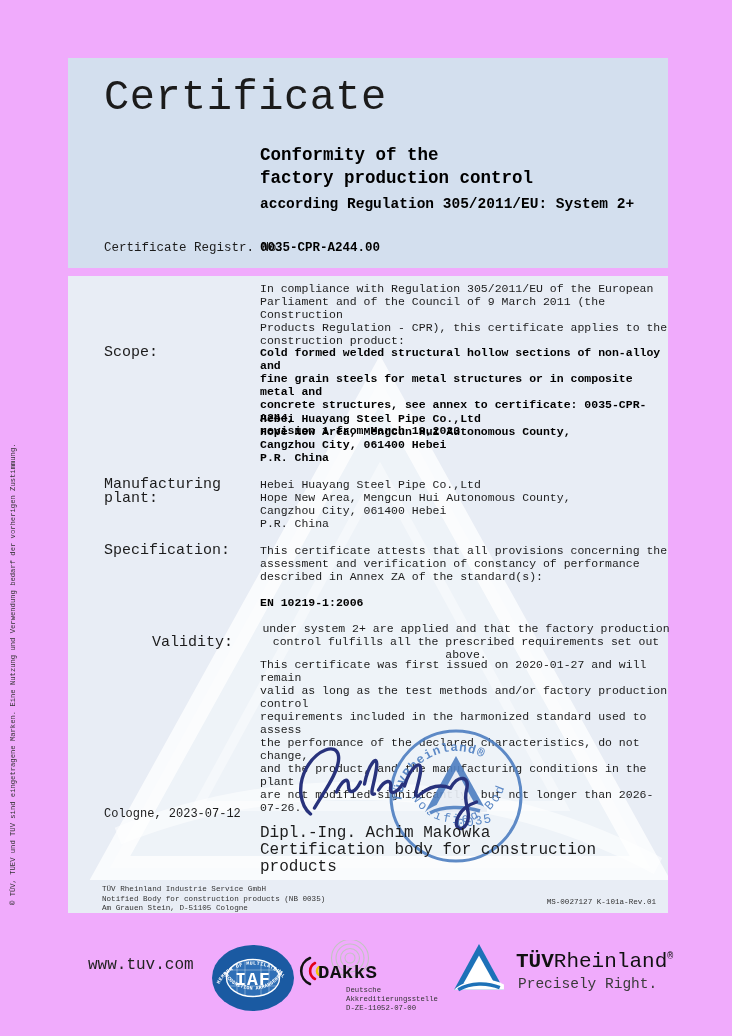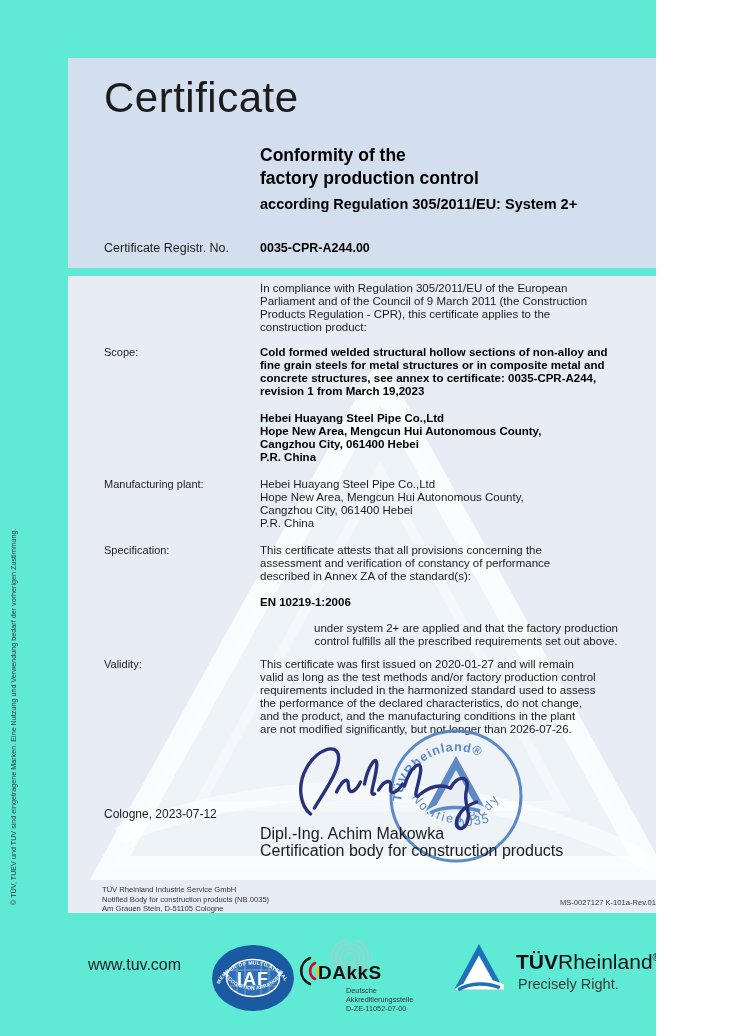--- a/index.html
+++ b/index.html
@@ -1,42 +1,42 @@
 <!DOCTYPE html>
 <html><head>
 <meta charset="utf-8">
 <style>
   html,body{margin:0;padding:0;background:#ffffff;}
   #page{
-    position:relative;width:656px;height:1036px;background:#5eead4;overflow:hidden;
-    font-family:Liberation Sans, sans-serif;color:#1c1c1c;
+    position:relative;width:732px;height:1036px;background:#f0abfc;overflow:hidden;
+    font-family:Liberation Mono, monospace;color:#1c1c1c;
   }
   .band{position:absolute;left:68px;width:600px;}
   #header-band{top:58px;height:210px;background:#d3dfee;}
   #body-band{top:276px;height:637px;background:#e8edf5;}
   .pre{white-space:pre-line;}
 
   
   .cert-title{position:absolute;left:36px;top:16px;font-size:42px;letter-spacing:.5px;color:#1b1b1b;}
   .subtitle{position:absolute;left:192px;top:86px;font-size:17.5px;font-weight:bold;line-height:23px;color:#000;}
   .according{position:absolute;left:192px;top:138px;font-size:14.5px;font-weight:bold;color:#000;}
   .reg-label{position:absolute;left:36px;top:183px;font-size:12.5px;}
   .reg-value{position:absolute;left:192px;top:183px;font-size:12.5px;font-weight:bold;color:#000;}
 
   
-  .row-label{position:absolute;left:36px;width:150px;font-size:11px;line-height:13.5px;}
+  .row-label{position:absolute;left:36px;width:150px;font-size:15px;line-height:13.5px;}
   .row-text{position:absolute;left:192px;width:412px;font-size:11.5px;line-height:13px;}
   .b{font-weight:bold;color:#000;}
   #intro{top:6px;}
   #lbl-scope{top:70px;} #txt-scope{top:70px;}
   #lbl-manu{top:136px;} #txt-manu{top:136px;}
   #lbl-plant{top:202px;} #txt-plant{top:202px;}
   #lbl-spec{top:268px;} #txt-spec1{top:268px;}
   #txt-spec-std{top:320px;} #txt-spec2{top:346px;text-align:center;}
-  #lbl-valid{top:382px;} #txt-valid{top:382px;}
+  #lbl-valid{top:360px;margin-left:48px;} #txt-valid{top:382px;}
 
   #watermark{position:absolute;left:0;top:0;pointer-events:none;}
   #signature-svg{position:absolute;left:200px;top:460px;width:265px;height:100px;}
   #seal-svg{position:absolute;left:318px;top:450px;width:140px;height:140px;opacity:.92;}
 
   .place-date{position:absolute;left:36px;top:531px;font-size:12px;}
   .signer{position:absolute;left:192px;top:549px;font-size:16px;line-height:17px;}
 
   .issuer{position:absolute;left:34px;top:601px;font-size:7.6px;line-height:9.6px;color:#333;margin-top:8px;}
   .doc-ref{position:absolute;right:12px;top:622px;font-size:7.6px;color:#333;}

